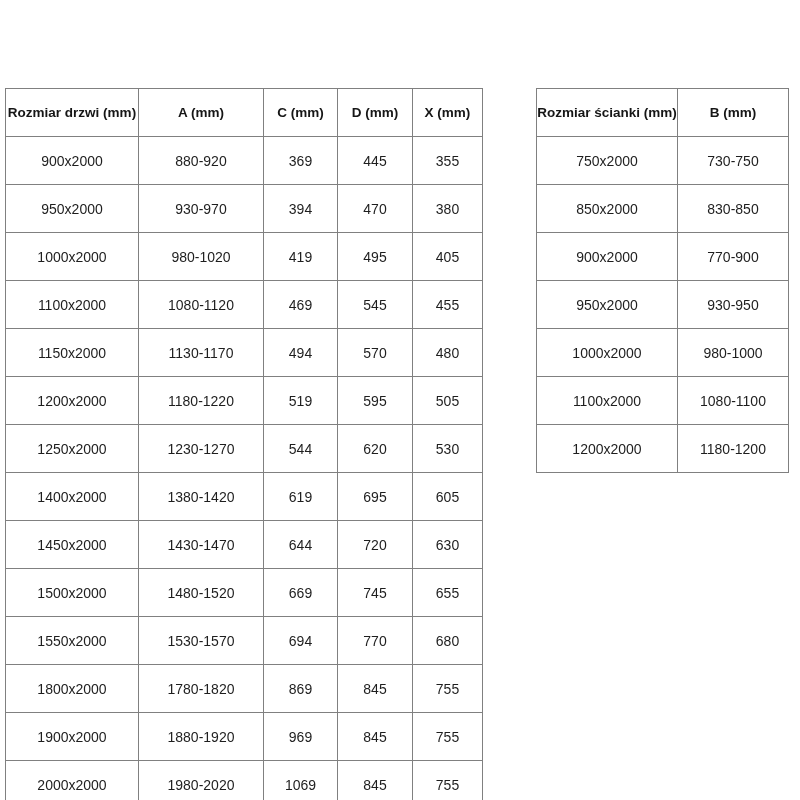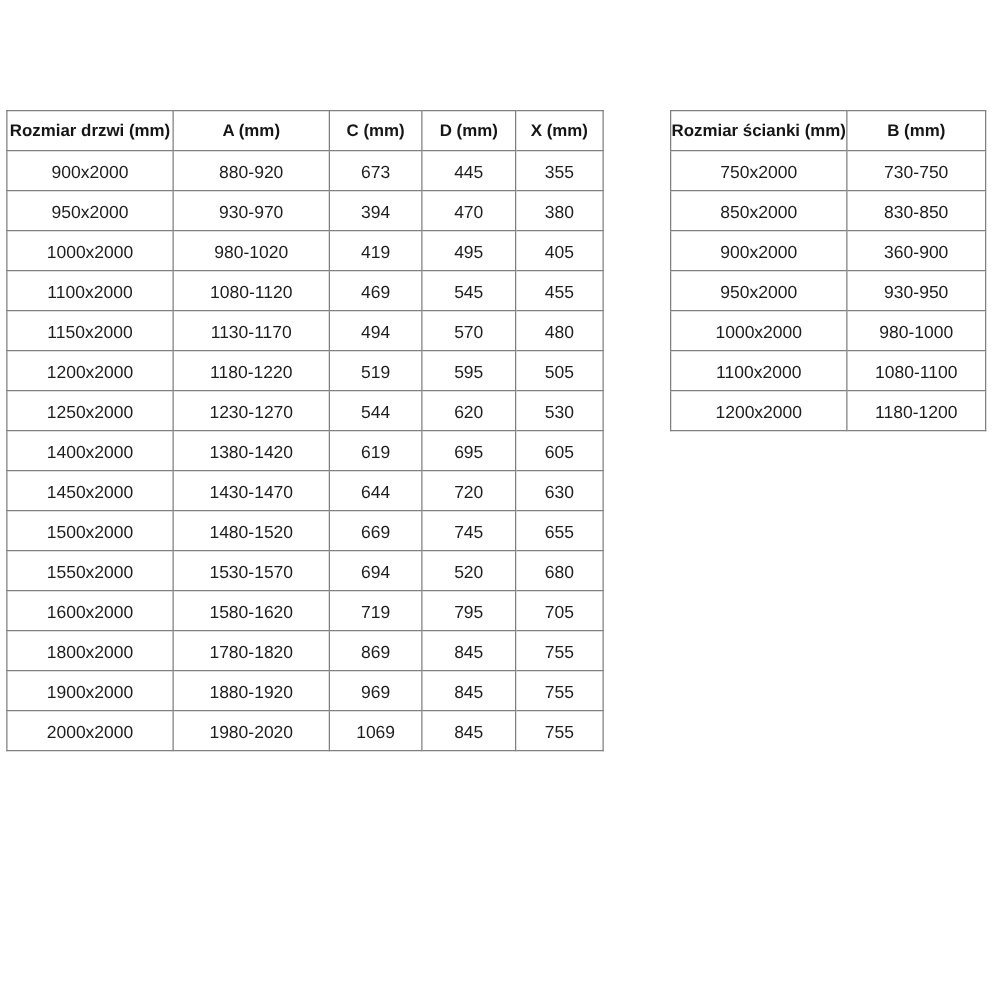--- a/index.html
+++ b/index.html
@@ -21,21 +21,21 @@
   .door-table { left: 5px;   top: 88px; width: 477px; }
   .wall-table { left: 536px; top: 88px; width: 252px; }
   .sizes-table th, .sizes-table td {
     border: 1px solid #808080;
     text-align: center;
     vertical-align: middle;
     padding: 0;
     overflow: hidden;
     white-space: nowrap;
   }
-  .sizes-table tr { height: 32px; }
+  .sizes-table tr { height: 48px; }
   .sizes-table th { font-size: 13.5px; font-weight: bold; color: #161616; }
   .sizes-table td { font-size: 14px; color: #1e1e1e; }
   
   .dc1 { width: 133px; } .dc2 { width: 125px; } .dc3 { width: 74px; }
   .dc4 { width: 75px; }  .dc5 { width: 70px; }
   
   .wc1 { width: 141px; } .wc2 { width: 111px; }
 </style>
 </head>
 <body>
@@ -56,21 +56,21 @@
           <th>A (mm)</th>
           <th>C (mm)</th>
           <th>D (mm)</th>
           <th>X (mm)</th>
         </tr>
     </thead>
     <tbody>
         <tr>
           <td>900x2000</td>
           <td>880-920</td>
-          <td>673</td>
+          <td>369</td>
           <td>445</td>
           <td>355</td>
         </tr>
         <tr>
           <td>950x2000</td>
           <td>930-970</td>
           <td>394</td>
           <td>470</td>
           <td>380</td>
         </tr>
@@ -127,29 +127,22 @@
           <td>1500x2000</td>
           <td>1480-1520</td>
           <td>669</td>
           <td>745</td>
           <td>655</td>
         </tr>
         <tr>
           <td>1550x2000</td>
           <td>1530-1570</td>
           <td>694</td>
-          <td>520</td>
+          <td>770</td>
           <td>680</td>
-        </tr>
-        <tr>
-          <td>1600x2000</td>
-          <td>1580-1620</td>
-          <td>719</td>
-          <td>795</td>
-          <td>705</td>
         </tr>
         <tr>
           <td>1800x2000</td>
           <td>1780-1820</td>
           <td>869</td>
           <td>845</td>
           <td>755</td>
         </tr>
         <tr>
           <td>1900x2000</td>
@@ -183,21 +176,21 @@
         <tr>
           <td>750x2000</td>
           <td>730-750</td>
         </tr>
         <tr>
           <td>850x2000</td>
           <td>830-850</td>
         </tr>
         <tr>
           <td>900x2000</td>
-          <td>360-900</td>
+          <td>770-900</td>
         </tr>
         <tr>
           <td>950x2000</td>
           <td>930-950</td>
         </tr>
         <tr>
           <td>1000x2000</td>
           <td>980-1000</td>
         </tr>
         <tr>

